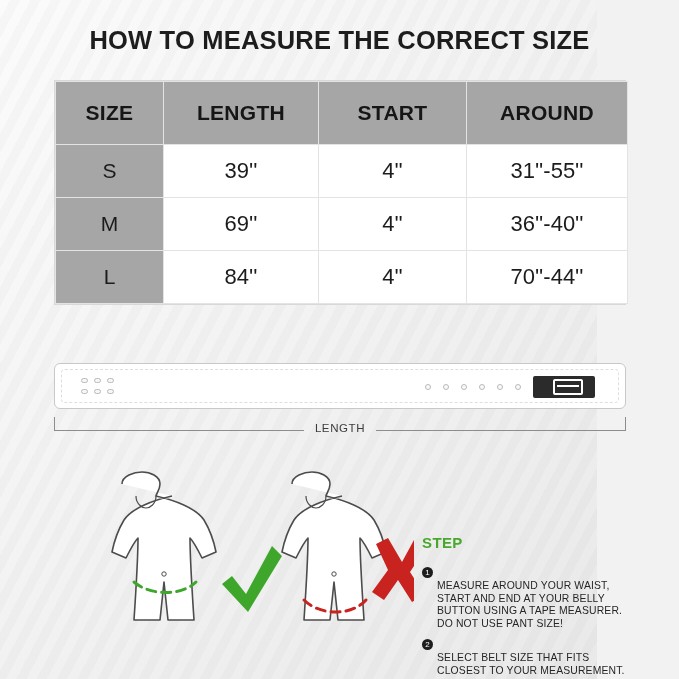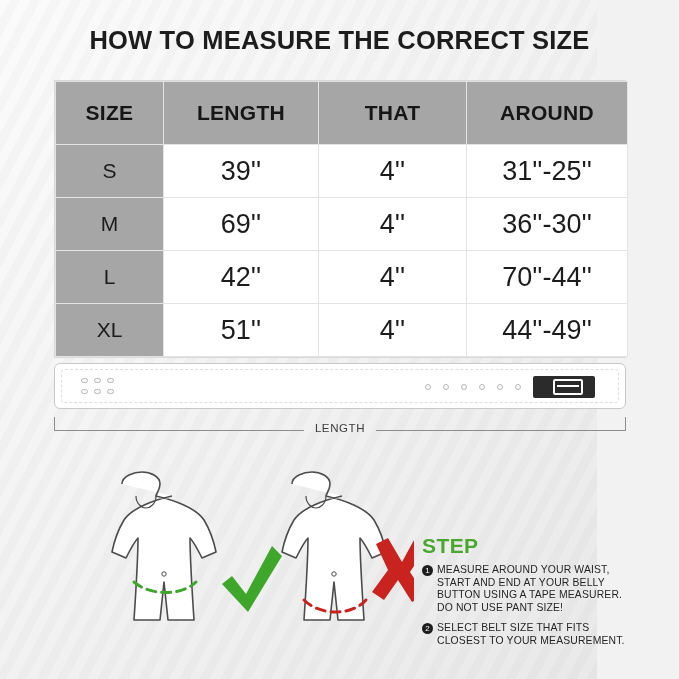--- a/index.html
+++ b/index.html
@@ -65,21 +65,21 @@
   table.size-table thead th {
     background: #a6a6a6;
     color: #161616;
     font-size: 21px;
     font-weight: bold;
     height: 60px;
     letter-spacing: 0.3px;
   }
   table.size-table tbody td {
     height: 50px;
-    font-size: 27px;
+    font-size: 22px;
     background: #ffffff;
     font-weight: normal;
   }
   table.size-table tbody td.size-cell {
     background: #a6a6a6;
     font-size: 21px;
   }
   col.c-size { width: 108px; }
   col.c-len  { width: 155px; }
   col.c-wid  { width: 148px; }
@@ -244,25 +244,25 @@
     top: 0;
     left: 10px;
   }
   .step-block {
     position: absolute;
     left: 368px;
     top: 64px;
     width: 205px;
   }
   .step-title {
-    font-size: 21px;
+    font-size: 15px;
     font-weight: bold;
     color: #4aa72e;
     letter-spacing: 0.4px;
-    margin-bottom: 6px;
+    margin-bottom: 15px;
   }
   .step-line {
     font-size: 10.4px;
     line-height: 12.6px;
     color: #262626;
     letter-spacing: 0.15px;
     margin-bottom: 8px;
     display: flex;
     align-items: flex-start;
   }
@@ -273,69 +273,63 @@
     line-height: 11px;
     border-radius: 50%;
     background: #1d1d1d;
     color: #fff;
     font-size: 8px;
     text-align: center;
     margin-right: 4px;
     margin-top: 1px;
     flex: 0 0 auto;
   }
-  .step-text { flex: 1 1 auto; }
+  .step-text { flex: 1 1 auto; margin-top: 14px; }
 </style>
 </head>
 <body>
 
 <div id="page">
 
   <div class="title">HOW TO MEASURE THE CORRECT SIZE</div>
 
   <div class="table-wrap">
     <table class="size-table">
       <colgroup>
         <col class="c-size">
           <col class="c-len">
           <col class="c-wid">
           <col class="c-wai">
       </colgroup>
       <thead>
         <tr>
           <th>SIZE</th>
           <th>LENGTH</th>
-          <th>THAT</th>
+          <th>START</th>
           <th>AROUND</th>
         </tr>
       </thead>
       <tbody>
         <tr>
           <td class="size-cell">S</td>
           <td>39''</td>
           <td>4''</td>
-          <td>31''-25''</td>
+          <td>31''-55''</td>
         </tr>
         <tr>
           <td class="size-cell">M</td>
           <td>69''</td>
           <td>4''</td>
-          <td>36''-30''</td>
+          <td>36''-40''</td>
         </tr>
         <tr>
           <td class="size-cell">L</td>
-          <td>42''</td>
+          <td>84''</td>
           <td>4''</td>
           <td>70''-44''</td>
-        </tr>
-        <tr>
-          <td class="size-cell">XL</td>
-          <td>51''</td>
-          <td>4''</td>
-          <td>44''-49''</td>
         </tr>
       </tbody>
     </table>
   </div>
 
   <div class="belt-area">
     <div class="belt">
       <div class="belt-inner"></div>
       <div class="belt-holes-left">
         <span class="hole hl1"></span>

